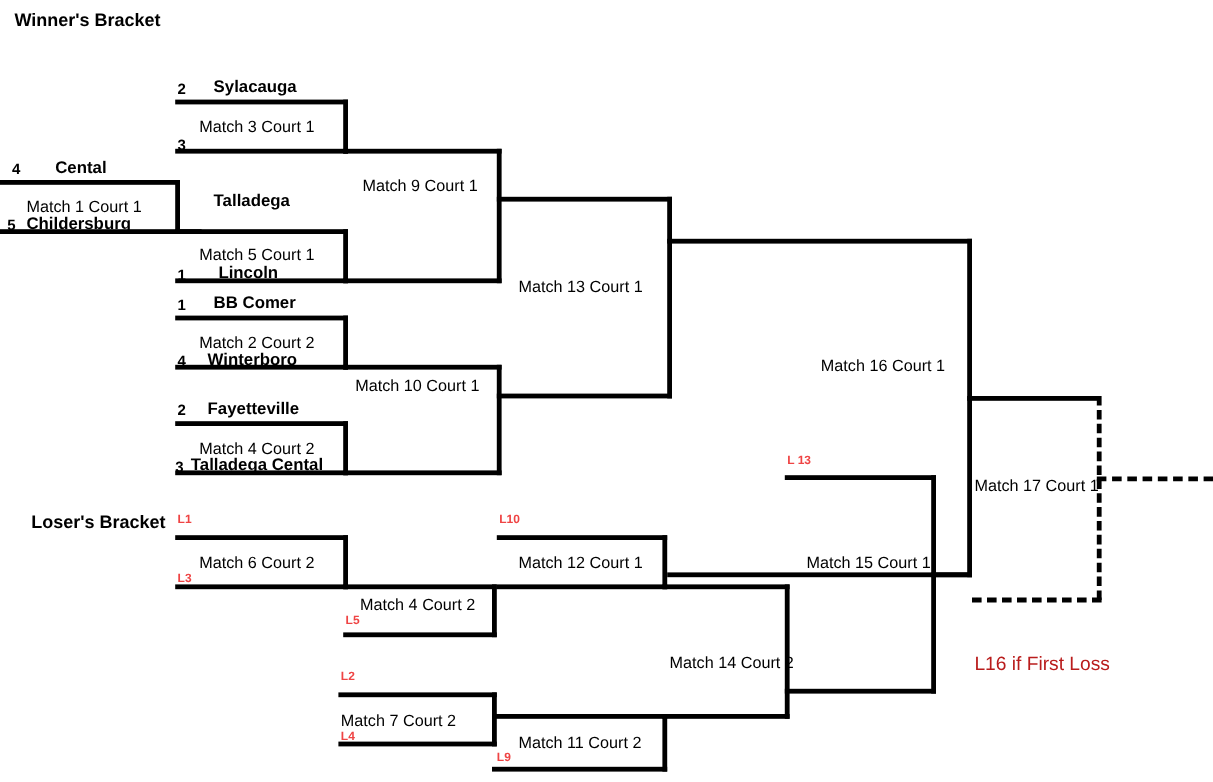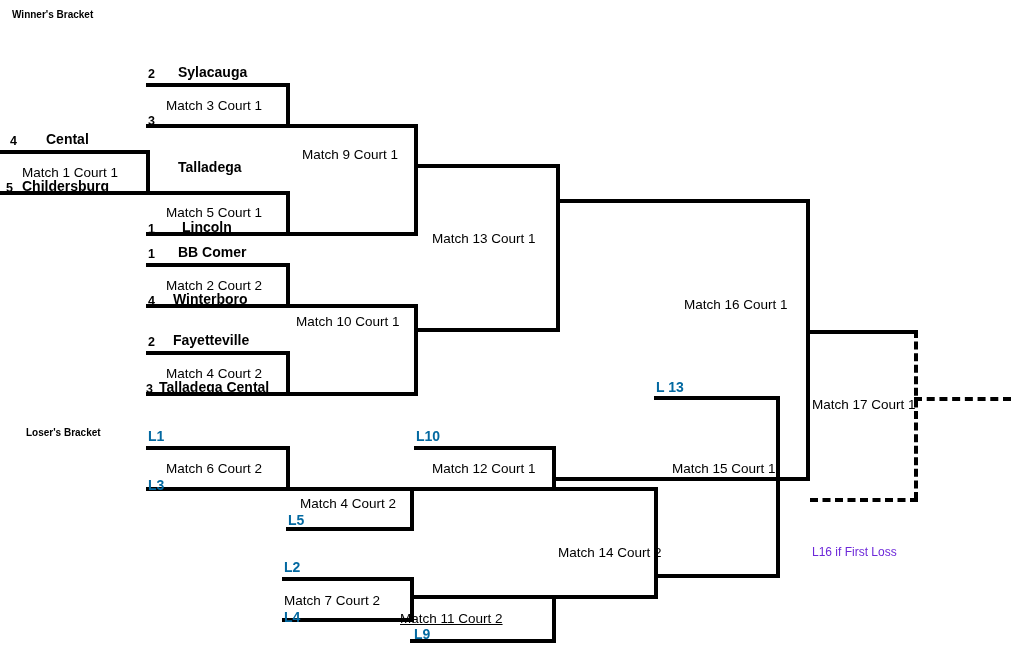--- a/index.html
+++ b/index.html
@@ -52,33 +52,33 @@
     font-size: 14px;
     font-weight: bold;
     color: #000000;
   }
   .seed {
     font-size: 12.5px;
     font-weight: bold;
     color: #000000;
   }
   .loser-lbl {
-    font-size: 14px;
-    font-weight: bold;
-    color: #0369a1;
+    font-size: 10px;
+    font-weight: bold;
+    color: #ef4444;
   }
   .bracket-heading {
-    font-size: 10px;
+    font-size: 15px;
     font-weight: bold;
     color: #000000;
   }
   .small-note {
-    font-size: 12px;
-    font-weight: normal;
-    color: #6d28d9;
+    font-size: 16px;
+    font-weight: normal;
+    color: #b91c1c;
   }
 
   
   #title-block {
     position: absolute;
     left: 232px;
     top: 2px;
     width: 460px;
     text-align: center;
     font-family: "Liberation Serif", serif;
@@ -218,21 +218,21 @@
   <div class="hline" style="left:282px; top:577px; width:132px;"></div>
   <div class="vline" style="left:410px; top:577px; height:45px;"></div>
   <div class="hline" style="left:282px; top:618px; width:132px;"></div>
   <div class="lbl loser-lbl" style="left:284px; top:560px;">L2</div>
   <div class="lbl match-lbl" style="left:284px; top:594px;">Match 7 Court 2</div>
   <div class="lbl loser-lbl" style="left:284px; top:610px;">L4</div>
 
   <div class="hline" style="left:410px; top:595px; width:146px;"></div>
   <div class="vline" style="left:552px; top:595px; height:48px;"></div>
   <div class="hline" style="left:410px; top:639px; width:146px;"></div>
-  <div class="lbl match-lbl" style="left:400px; top:612px;text-decoration:underline;">Match 11 Court 2</div>
+  <div class="lbl match-lbl" style="left:432px; top:612px;">Match 11 Court 2</div>
   <div class="lbl loser-lbl" style="left:414px; top:627px;">L9</div>
 
   <div class="hline" style="left:552px; top:487px; width:106px;"></div>
   <div class="vline" style="left:654px; top:487px; height:112px;"></div>
   <div class="hline" style="left:552px; top:595px; width:106px;"></div>
   <div class="lbl match-lbl" style="left:558px; top:546px;">Match 14 Court 2</div>
 
   <div class="hline" style="left:654px; top:396px; width:126px;"></div>
   <div class="vline" style="left:776px; top:396px; height:182px;"></div>
   <div class="hline" style="left:654px; top:574px; width:126px;"></div>

